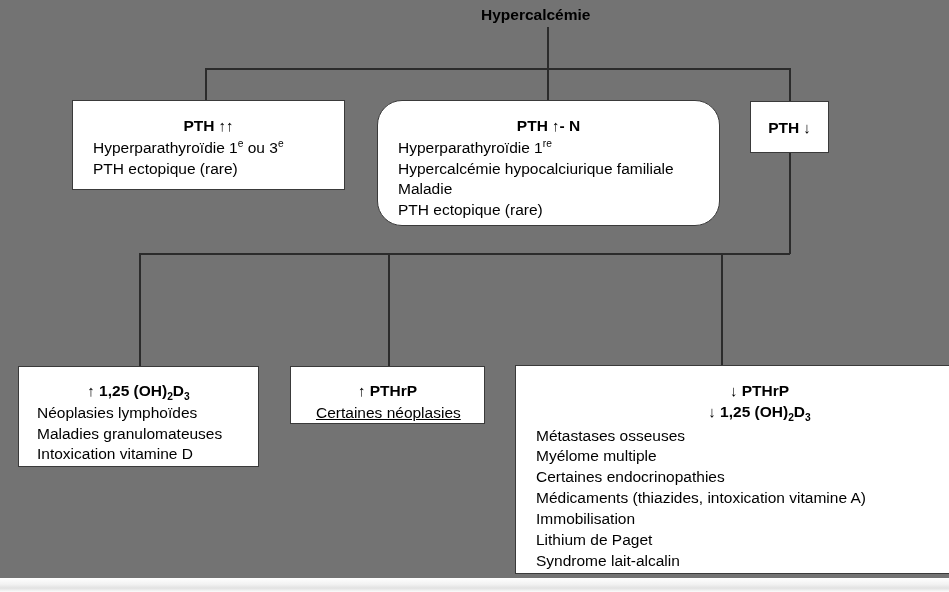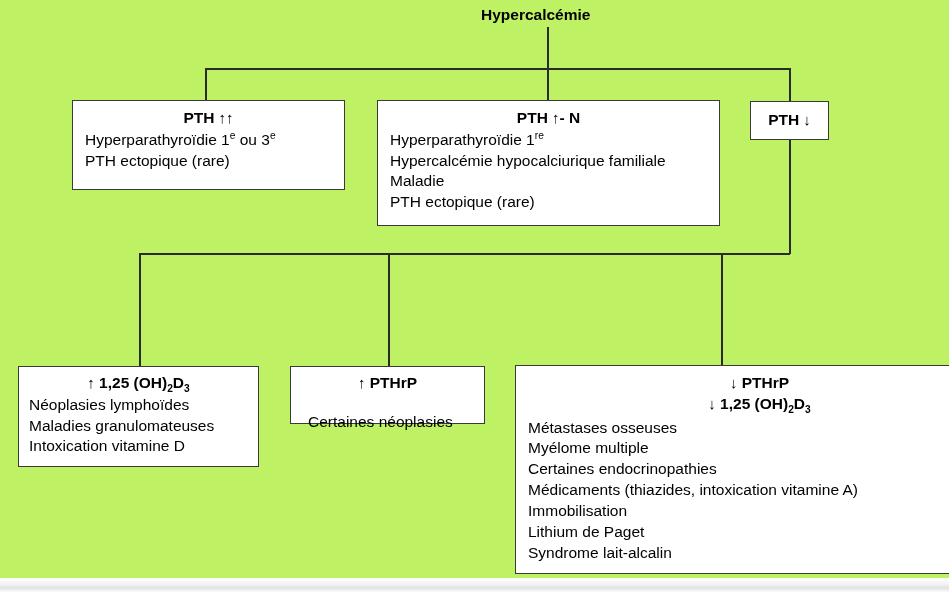--- a/index.html
+++ b/index.html
@@ -4,37 +4,37 @@
 <style>
   html, body {
     margin: 0;
     padding: 0;
     background: #ffffff;
   }
   #page {
     position: relative;
     width: 949px;
     height: 592px;
-    background: #bef264;
+    background: #737373;
     font-family: "Liberation Sans", sans-serif;
     color: #000000;
     overflow: hidden;
   }
   .title {
     position: absolute;
     font-weight: bold;
     font-size: 15.5px;
     white-space: nowrap;
   }
   .box {
     position: absolute;
     box-sizing: border-box;
     border: 1.5px solid #3a3a3a;
     background: #ffffff;
-    padding: 0;
+    padding: 8px;
   }
   .box .hdr {
     text-align: center;
     font-size: 15.5px;
     line-height: 1.34;
     white-space: nowrap;
   }
   .box .hdr b {
     font-weight: bold;
   }
@@ -72,34 +72,34 @@
     width: 949px;
     height: 14px;
     background: linear-gradient(to bottom, #ffffff 0%, #f2f2f2 45%, #e2e2e2 72%, #fbfbfb 100%);
   }
 
   
   #box-pth-high   { left: 72px;  top: 100px; width: 273px; height: 90px; }
   #box-pth-high .hdr { margin-top: 7px; }
   #box-pth-high ul   { margin-left: 12px; margin-top: 1px; }
 
-  #box-pth-normal { left: 377px; top: 100px; width: 343px; height: 126px; }
+  #box-pth-normal { left: 377px; top: 100px; width: 343px; height: 126px; border-radius: 25px; }
   #box-pth-normal .hdr { margin-top: 7px; }
   #box-pth-normal ul   { margin-left: 12px; margin-top: 1px; }
 
-  #box-pth-low    { left: 750px; top: 101px; width: 79px;  height: 39px; }
+  #box-pth-low    { left: 750px; top: 101px; width: 79px;  height: 52px; }
   #box-pth-low .hdr { margin-top: 8px; }
 
   #box-vitd-high  { left: 18px;  top: 366px; width: 241px; height: 101px; }
   #box-vitd-high .hdr { margin-top: 6px; }
   #box-vitd-high ul   { margin-left: 10px; margin-top: 1px; }
 
   #box-pthrp-high { left: 290px; top: 366px; width: 195px; height: 58px; }
   #box-pthrp-high .hdr { margin-top: 6px; }
-  #box-pthrp-high ul   { margin-left: 17px; margin-top: 18px; }
+  #box-pthrp-high ul   { margin-left: 17px; margin-top: 1px; text-decoration: underline; }
 
   #box-pthrp-low  { left: 515px; top: 365px; width: 489px; height: 209px; }
   #box-pthrp-low .hdr { margin-top: 7px; }
   #box-pthrp-low .hdr .line2 { display:block; }
   #box-pthrp-low ul   { margin-left: 12px; margin-top: 3px; }
 </style>
 </head>
 <body>
 
 <div id="page">

